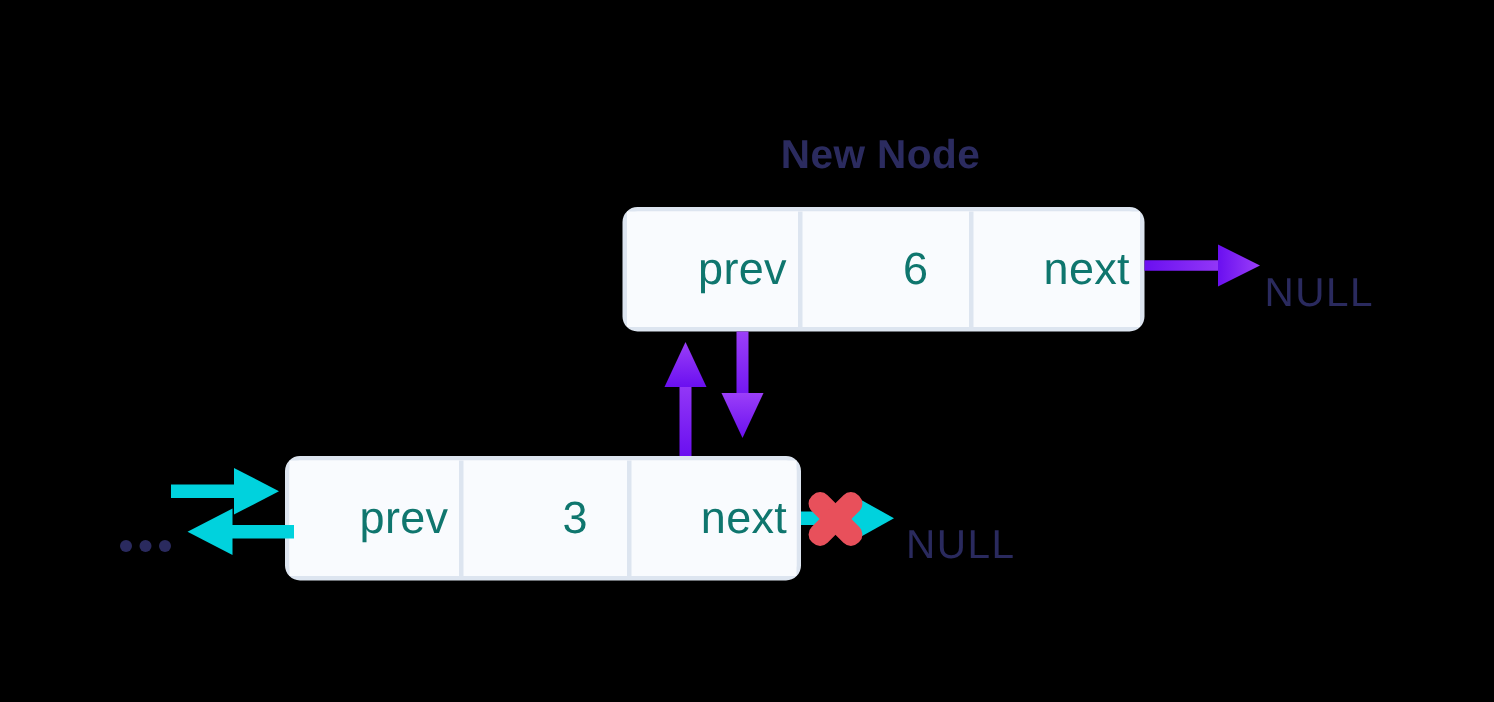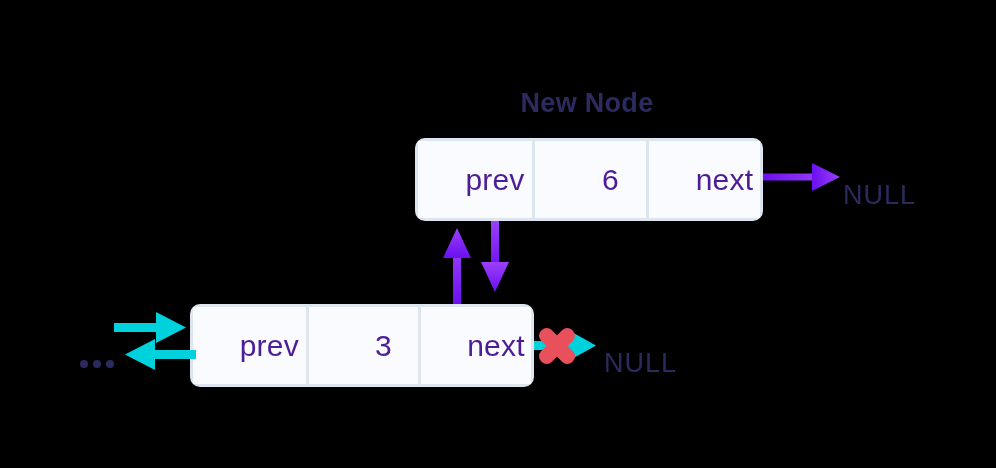--- a/index.html
+++ b/index.html
@@ -25,21 +25,21 @@
     background: #f7f9fd;
     border: 3px solid #dde5f0;
     border-radius: 10px;
     box-sizing: border-box;
   }
   .cell {
     display: flex;
     align-items: center;
     justify-content: center;
     box-sizing: border-box;
-    color: #4c1d95;
+    color: #0f766e;
     font-size: 30px;
     font-weight: 400;
     letter-spacing: 0.2px;
     background: #f9fbfe;
     padding-left: 40px;
   }
   .cell + .cell {
     border-left: 3px solid #dde5f0;
   }
 

